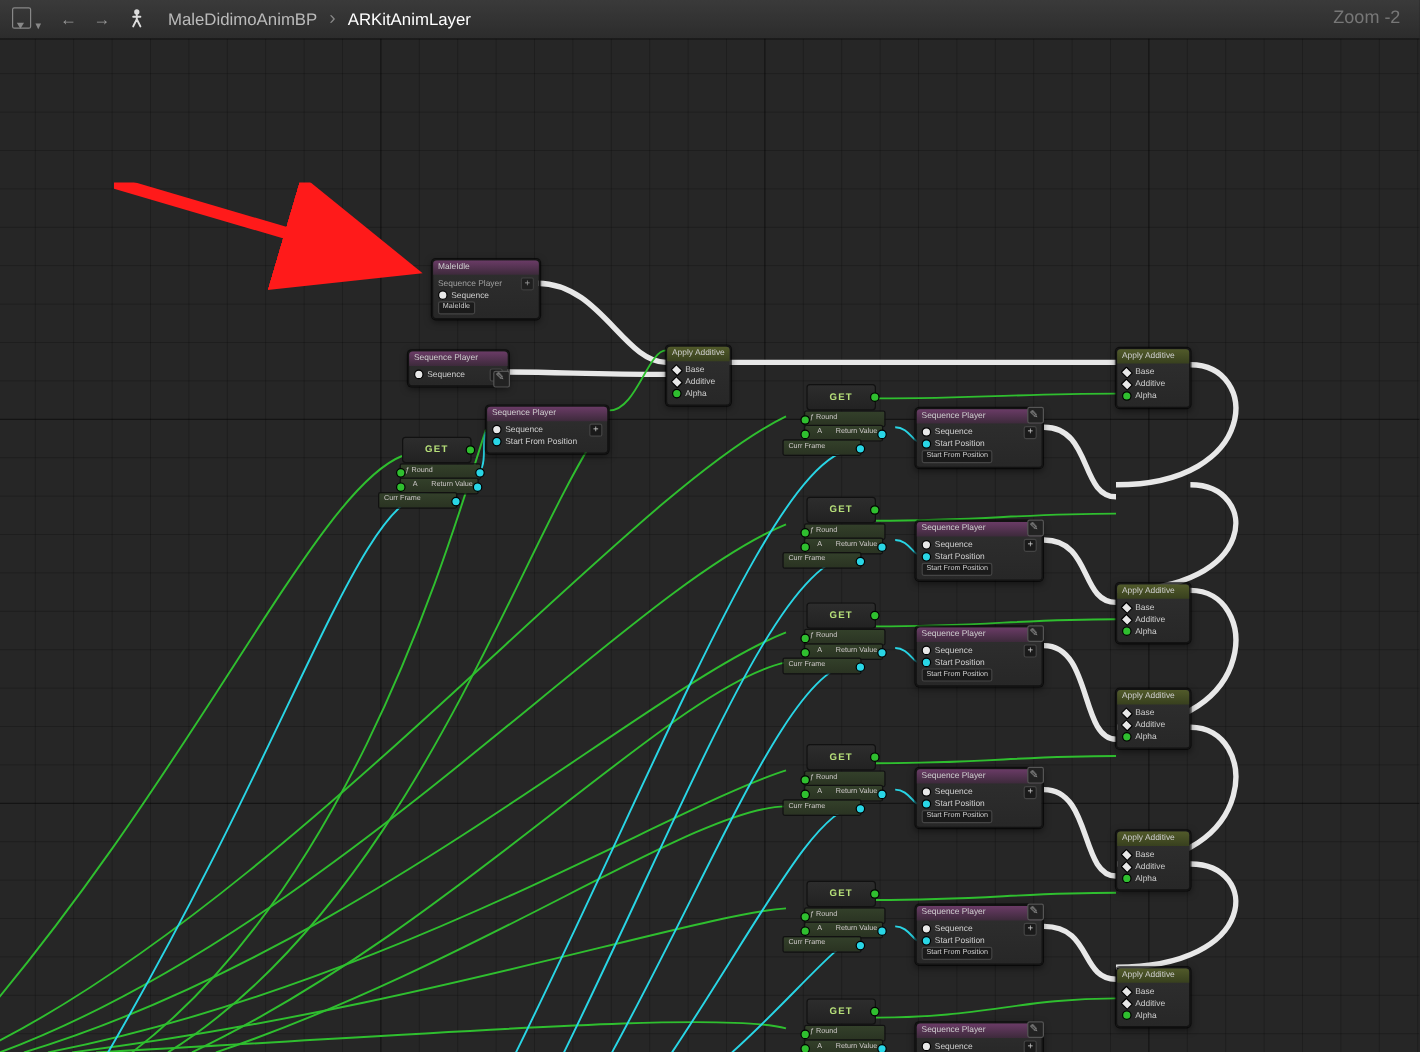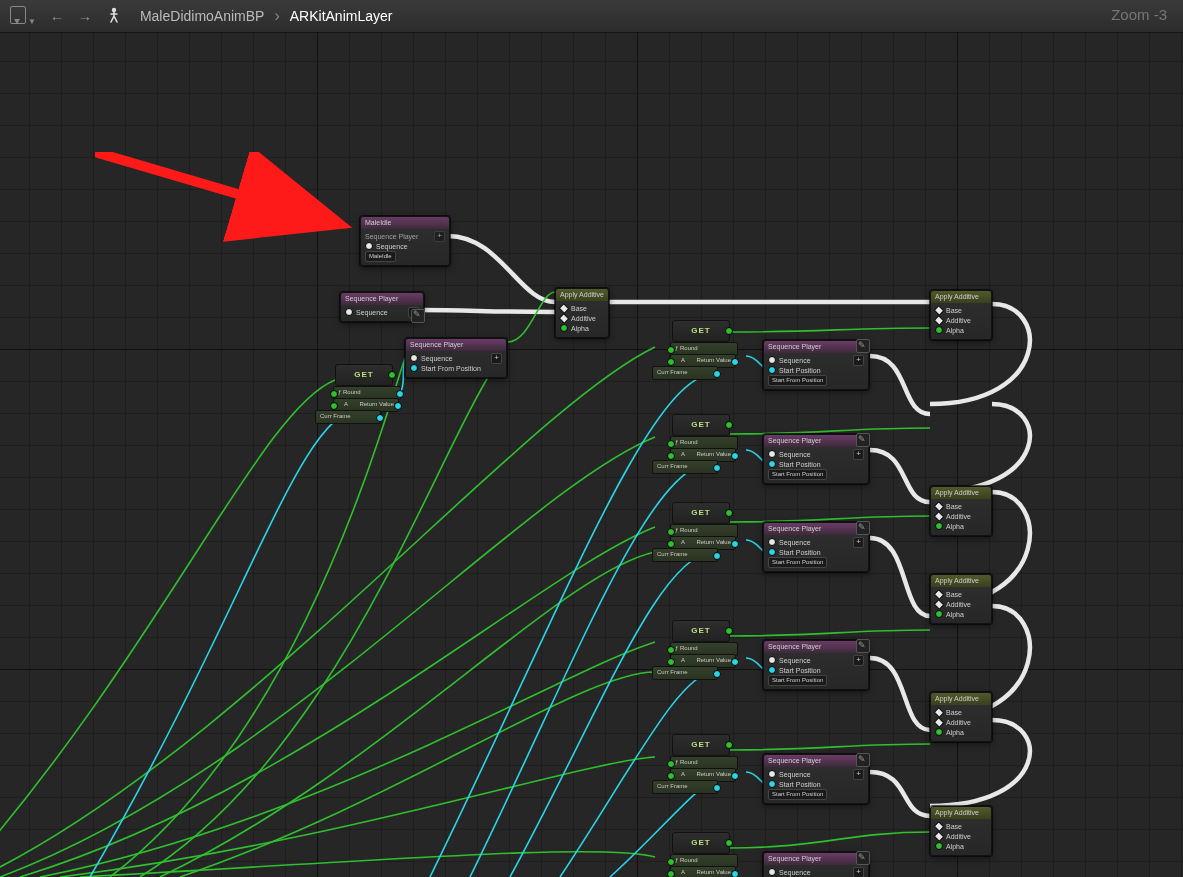--- a/index.html
+++ b/index.html
@@ -74,21 +74,21 @@
   <span class="tb-btn">→</span>
   <span class="tb-btn">
     <span class="run-ico"><svg viewBox="0 0 20 20">
           <circle cx="8" cy="5" r="2.2" fill="#ddd"></circle>
           <path d="M8 7v4l-3 6M8 11l3 6M5 9h6" stroke="#ddd" stroke-width="1.6" fill="none" stroke-linecap="round"></path>
         </svg></span>
   </span>
   <span class="crumb">MaleDidimoAnimBP</span>
   <span class="crumb-sep">›</span>
   <span class="crumb active">ARKitAnimLayer</span>
-  <span class="zoom">Zoom -3</span>
+  <span class="zoom">Zoom -2</span>
 </div>
 
 <div class="graph">
   <div class="grid"></div>
 
   <svg class="wires" width="1183" height="845">
     <defs>
       <style>
         .w-white{stroke:#e8e8e8;stroke-width:4.5;fill:none;}
         .w-green{stroke:#2fbf2f;stroke-width:1.6;fill:none;}

